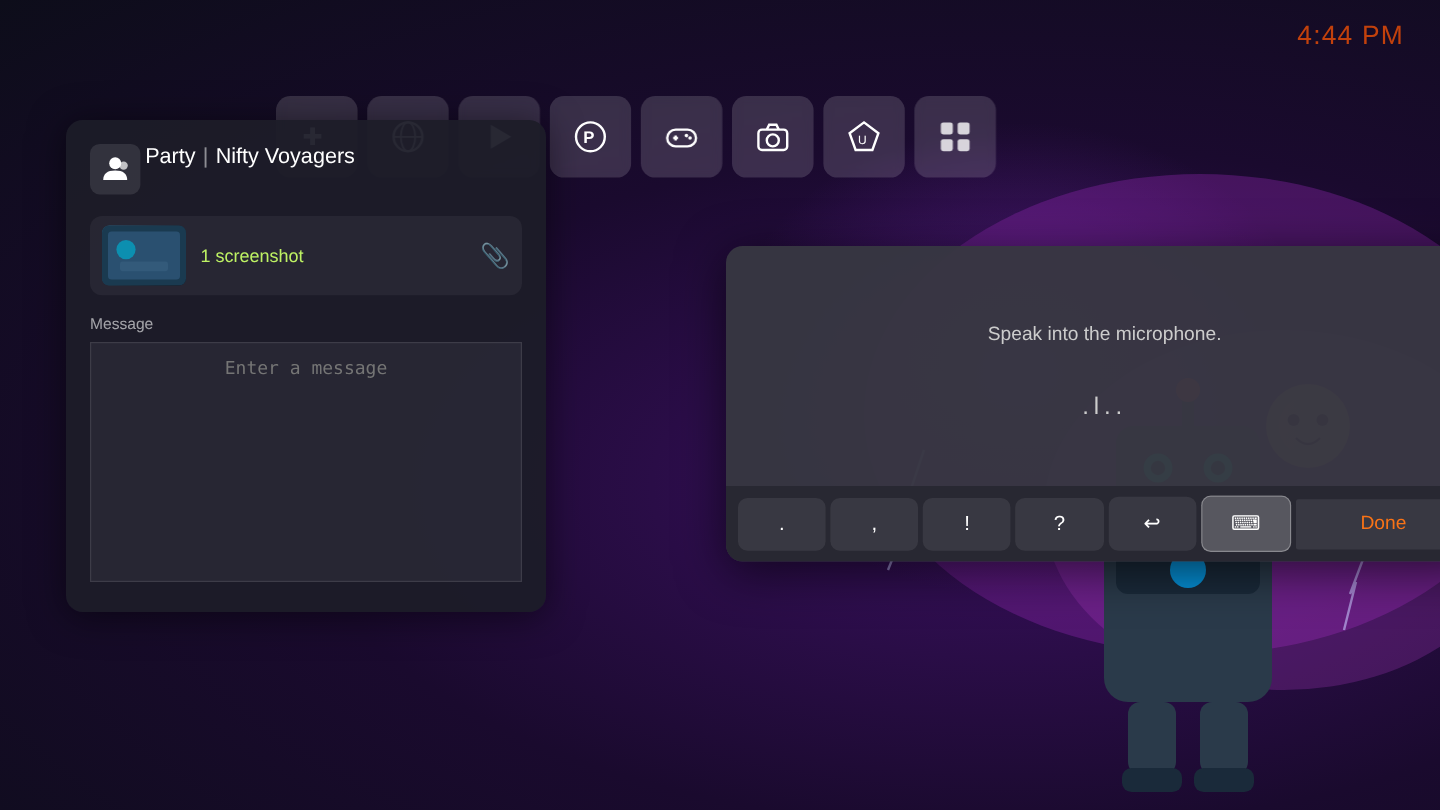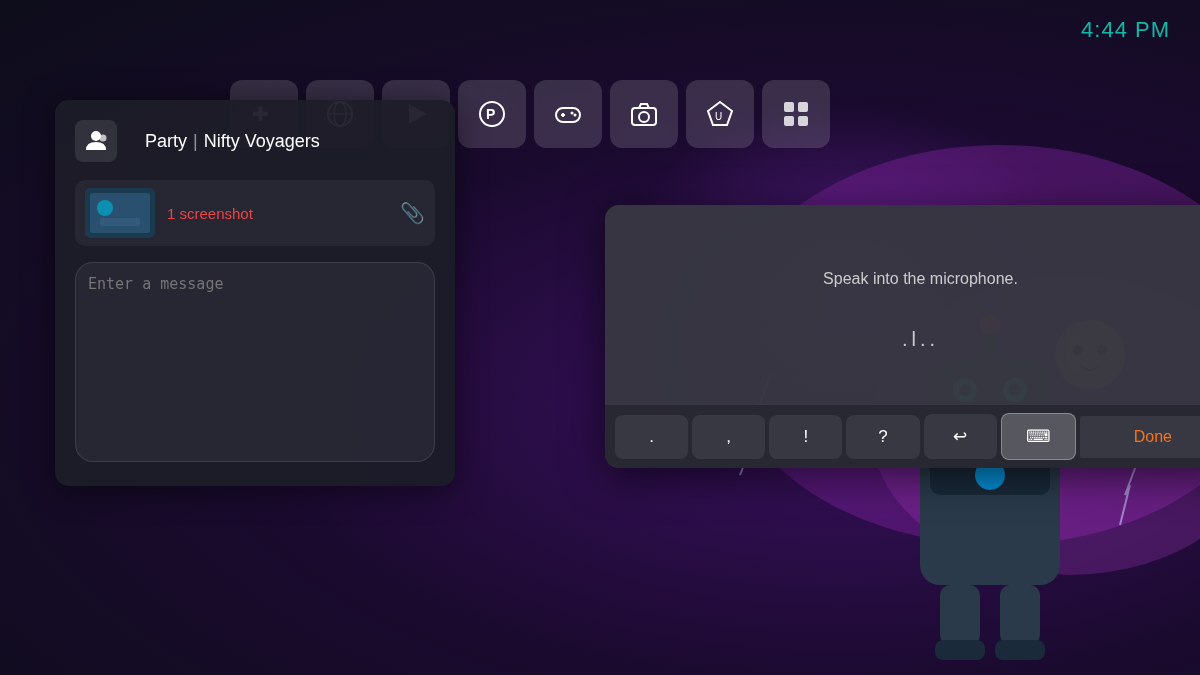--- a/index.html
+++ b/index.html
@@ -29,21 +29,21 @@
       left: 0;
       height: 60px;
       display: flex;
       align-items: center;
       justify-content: flex-end;
       padding: 0 30px;
       z-index: 10;
     }
 
     .clock {
-      color: #14b8a6;
+      color: #c2410c;
       font-size: 22px;
       font-weight: 300;
       letter-spacing: 1px;
       text-align: center;
     }
 
     
     .nav-row {
       position: absolute;
       top: 80px;
@@ -74,22 +74,22 @@
       width: 400px;
       background: rgba(28, 28, 40, 0.95);
       border-radius: 14px;
       padding: 20px;
       z-index: 20;
       box-shadow: 0 4px 30px rgba(0,0,0,0.5);
     }
 
     .party-header {
       display: flex;
-      align-items: center;
-      gap: 28px;
+      align-items: flex-start;
+      gap: 4px;
       margin-bottom: 18px;
     }
 
     .party-avatar {
       width: 42px;
       height: 42px;
       background: rgba(255,255,255,0.1);
       border-radius: 8px;
       display: flex;
       align-items: center;
@@ -129,21 +129,21 @@
       flex-shrink: 0;
       overflow: hidden;
       display: flex;
       align-items: center;
       justify-content: center;
       font-size: 10px;
       color: rgba(255,255,255,0.5);
     }
 
     .screenshot-label {
-      color: #ef4444;
+      color: #bef264;
       font-size: 15px;
       flex: 1;
     }
 
     .attach-icon {
       color: rgba(255,255,255,0.6);
       font-size: 20px;
       cursor: pointer;
     }
 
@@ -167,26 +167,27 @@
       color: rgba(255,255,255,0.6);
       font-size: 13px;
       margin-bottom: 8px;
     }
 
     .message-box {
       width: 100%;
       min-height: 200px;
       background: rgba(255,255,255,0.05);
       border: 1px solid rgba(255,255,255,0.1);
-      border-radius: 18px;
+      border-radius: 0;
       padding: 12px;
       color: rgba(255,255,255,0.5);
       font-size: 15px;
       resize: none;
       outline: none;
+      text-align: center;
     }
 
     
     .voice-overlay {
       position: absolute;
       top: 205px;
       left: 605px;
       width: 631px;
       background: rgba(55, 55, 65, 0.97);
       border-radius: 14px;
@@ -421,20 +422,21 @@
           <rect x="5" y="5" width="60" height="40" rx="3" fill="#2a5070"></rect>
           <circle cx="20" cy="20" r="8" fill="#00aacc" opacity="0.7"></circle>
           <rect x="15" y="30" width="40" height="8" rx="2" fill="#3a6080" opacity="0.6"></rect>
         </svg>
     </div>
     <span class="screenshot-label">1 screenshot</span>
     <span class="attach-icon">📎</span>
   </div>
 
 
+  <div class="message-label">Message</div>
   <textarea class="message-box" placeholder="Enter a message" style=""></textarea>
 </div>
 
 <div class="voice-overlay">
   <div class="voice-content">
     <span class="r2-badge">R2</span>
     <p class="voice-prompt">Speak into the microphone.</p>
     <p class="voice-indicator">.l..</p>
   </div>
   <div class="keyboard-toolbar">

